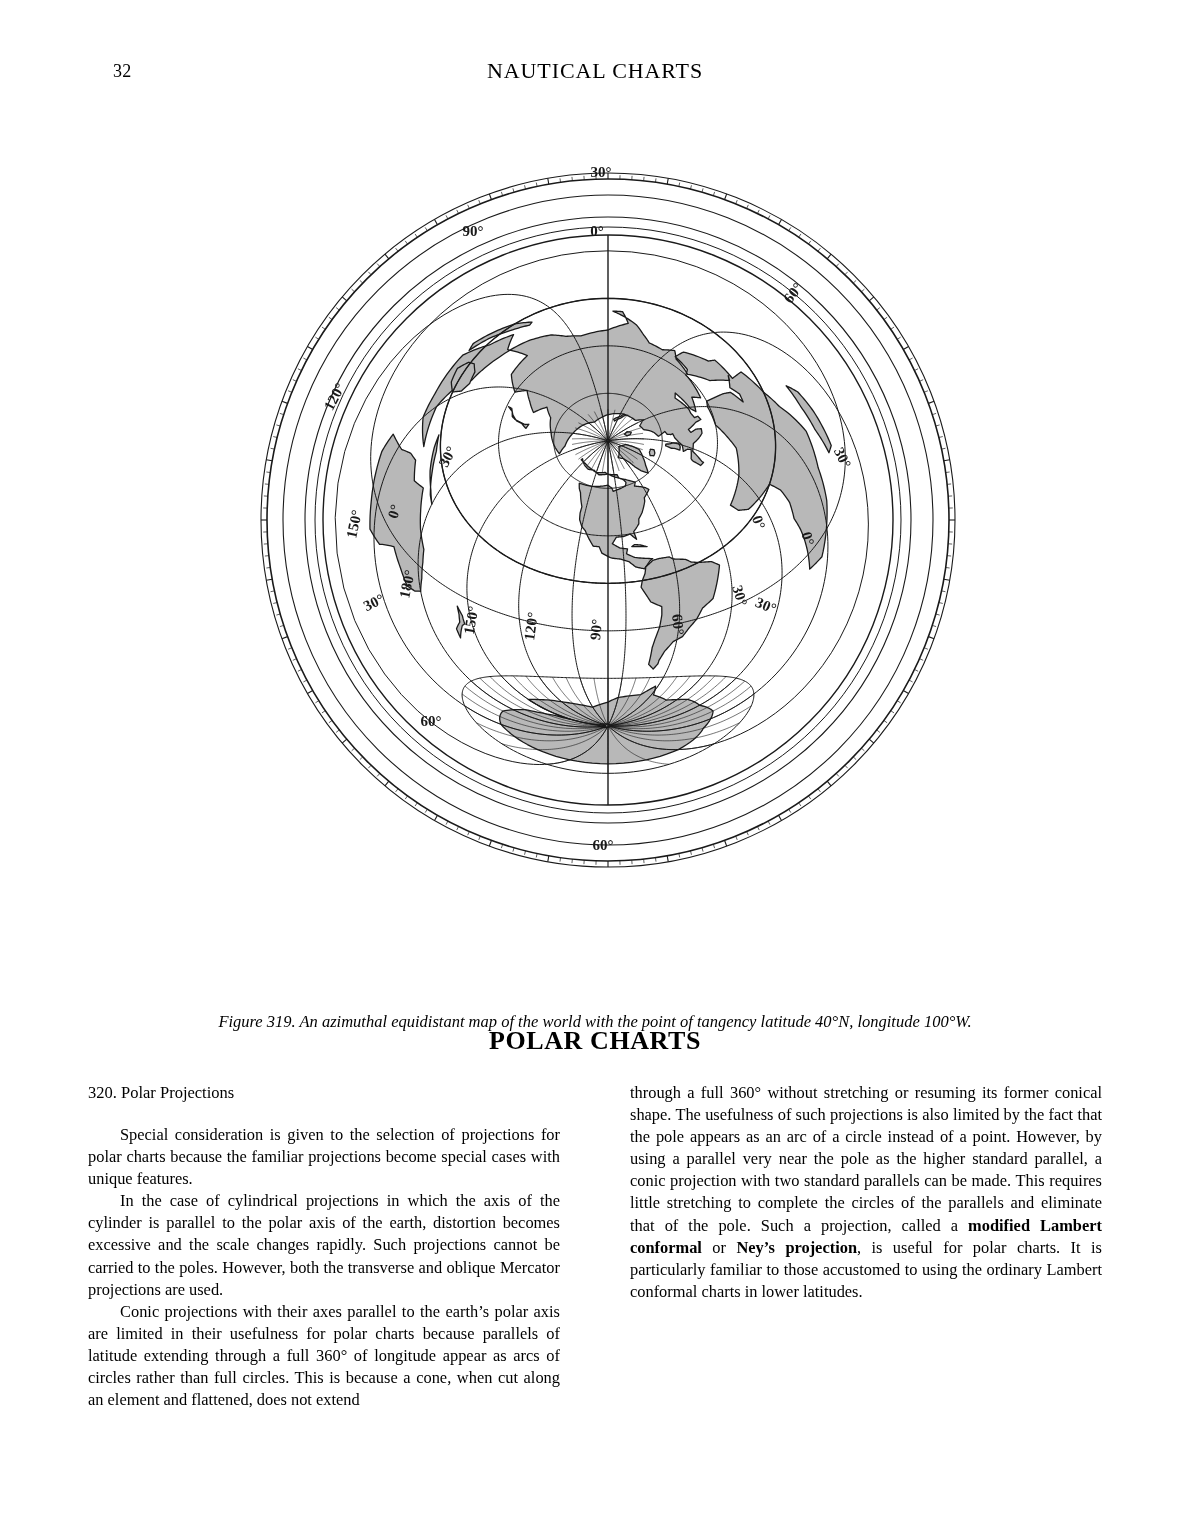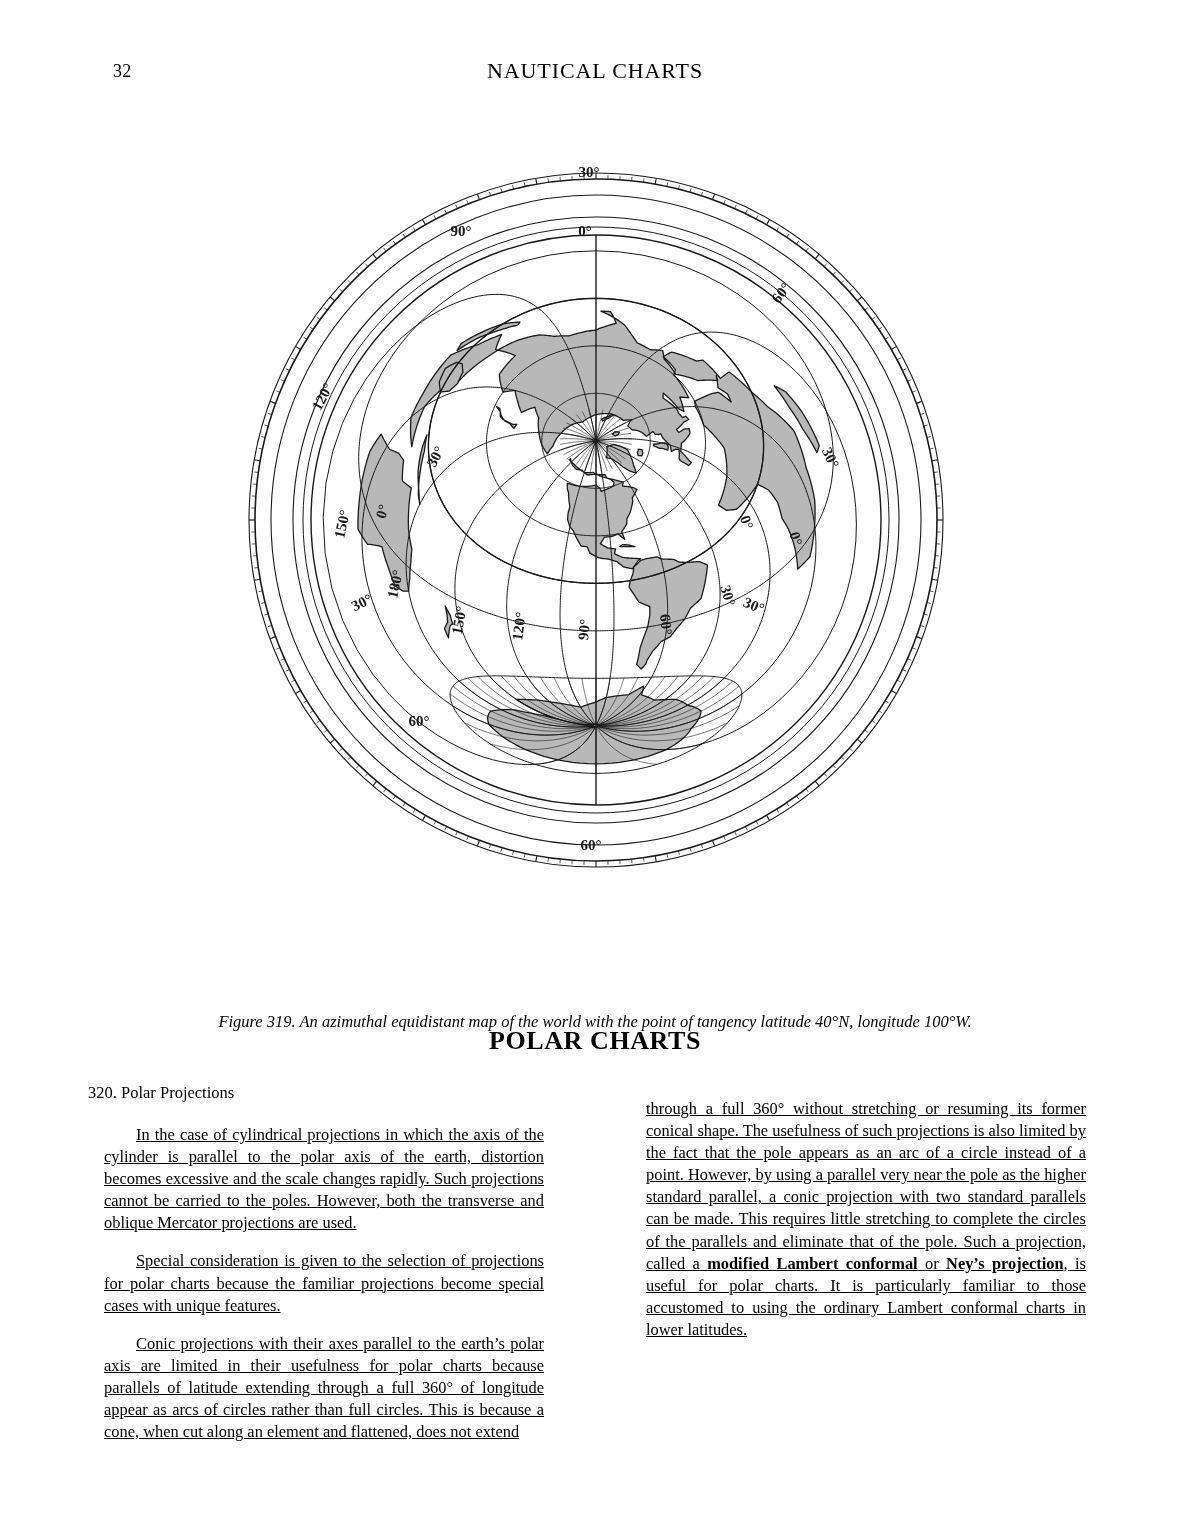--- a/index.html
+++ b/index.html
@@ -47,21 +47,21 @@
     width: 1014px;
     text-align: center;
     font-size: 22px;
     line-height: 26px;
     letter-spacing: 0.9px;
   }
 
   
   .figure-block {
     position: absolute;
-    left: 88px;
+    left: 100px;
     top: 120px;
     width: 1014px;
     height: 810px;
   }
   .figure-svg-wrap {
     position: absolute;
     left: 88px;
     top: 0;
     width: 840px;
     height: 800px;
@@ -105,27 +105,26 @@
   .col-left { left: 0; }
   .col-right { left: 542px; }
 
   .art-head {
     font-weight: normal;
     font-size: 16.5px;
     line-height: 22px;
     margin: 0 0 20px 0;
   }
   p.body {
-    margin: 16px;
+    margin: 0;
     font-size: 16.4px;
     line-height: 22.1px;
     text-align: justify;
     text-indent: 32px;
     hyphens: none;
-    text-decoration: underline;
   }
   p.body.cont {
     text-indent: 0;
   }
   p.body + p.body { margin-top: 0; }
 
   .map-label {
     font-family: "Liberation Serif", serif;
     font-weight: bold;
     font-size: 15px;
@@ -482,22 +481,22 @@
   </div>
 
   <div class="figure-caption">Figure 319. An azimuthal equidistant map of the world with the point of tangency latitude 40°N, longitude 100°W.</div>
 
   <div class="section-heading">POLAR CHARTS</div>
 
   <div class="columns">
 
     <div class="col col-left">
       <div class="art-head">320. Polar Projections</div>
+      <p class="body">Special consideration is given to the selection of projections for polar charts because the familiar projections become special cases with unique features.</p>
       <p class="body">In the case of cylindrical projections in which the axis of the cylinder is parallel to the polar axis of the earth, distortion becomes excessive and the scale changes rapidly. Such projections cannot be carried to the poles. However, both the transverse and oblique Mercator projections are used.</p>
-      <p class="body">Special consideration is given to the selection of projections for polar charts because the familiar projections become special cases with unique features.</p>
       <p class="body">Conic projections with their axes parallel to the earth’s polar axis are limited in their usefulness for polar charts because parallels of latitude extending through a full 360° of longitude appear as arcs of circles rather than full circles. This is because a cone, when cut along an element and flattened, does not extend</p>
     </div>
 
     <div class="col col-right">
       <p class="body cont"><span>through a full 360° without stretching or resuming its former conical shape. The usefulness of such projections is also limited by the fact that the pole appears as an arc of a circle instead of a point. However, by using a parallel very near the pole as the higher standard parallel, a conic projection with two standard parallels can be made. This requires little stretching to complete the circles of the parallels and eliminate that of the pole. Such a projection, called a </span><b>modified Lambert conformal</b><span> or </span><b>Ney’s projection</b><span>, is useful for polar charts. It is particularly familiar to those accustomed to using the ordinary Lambert conformal charts in lower latitudes.</span></p>
     </div>
 
   </div>
 
 </div>

